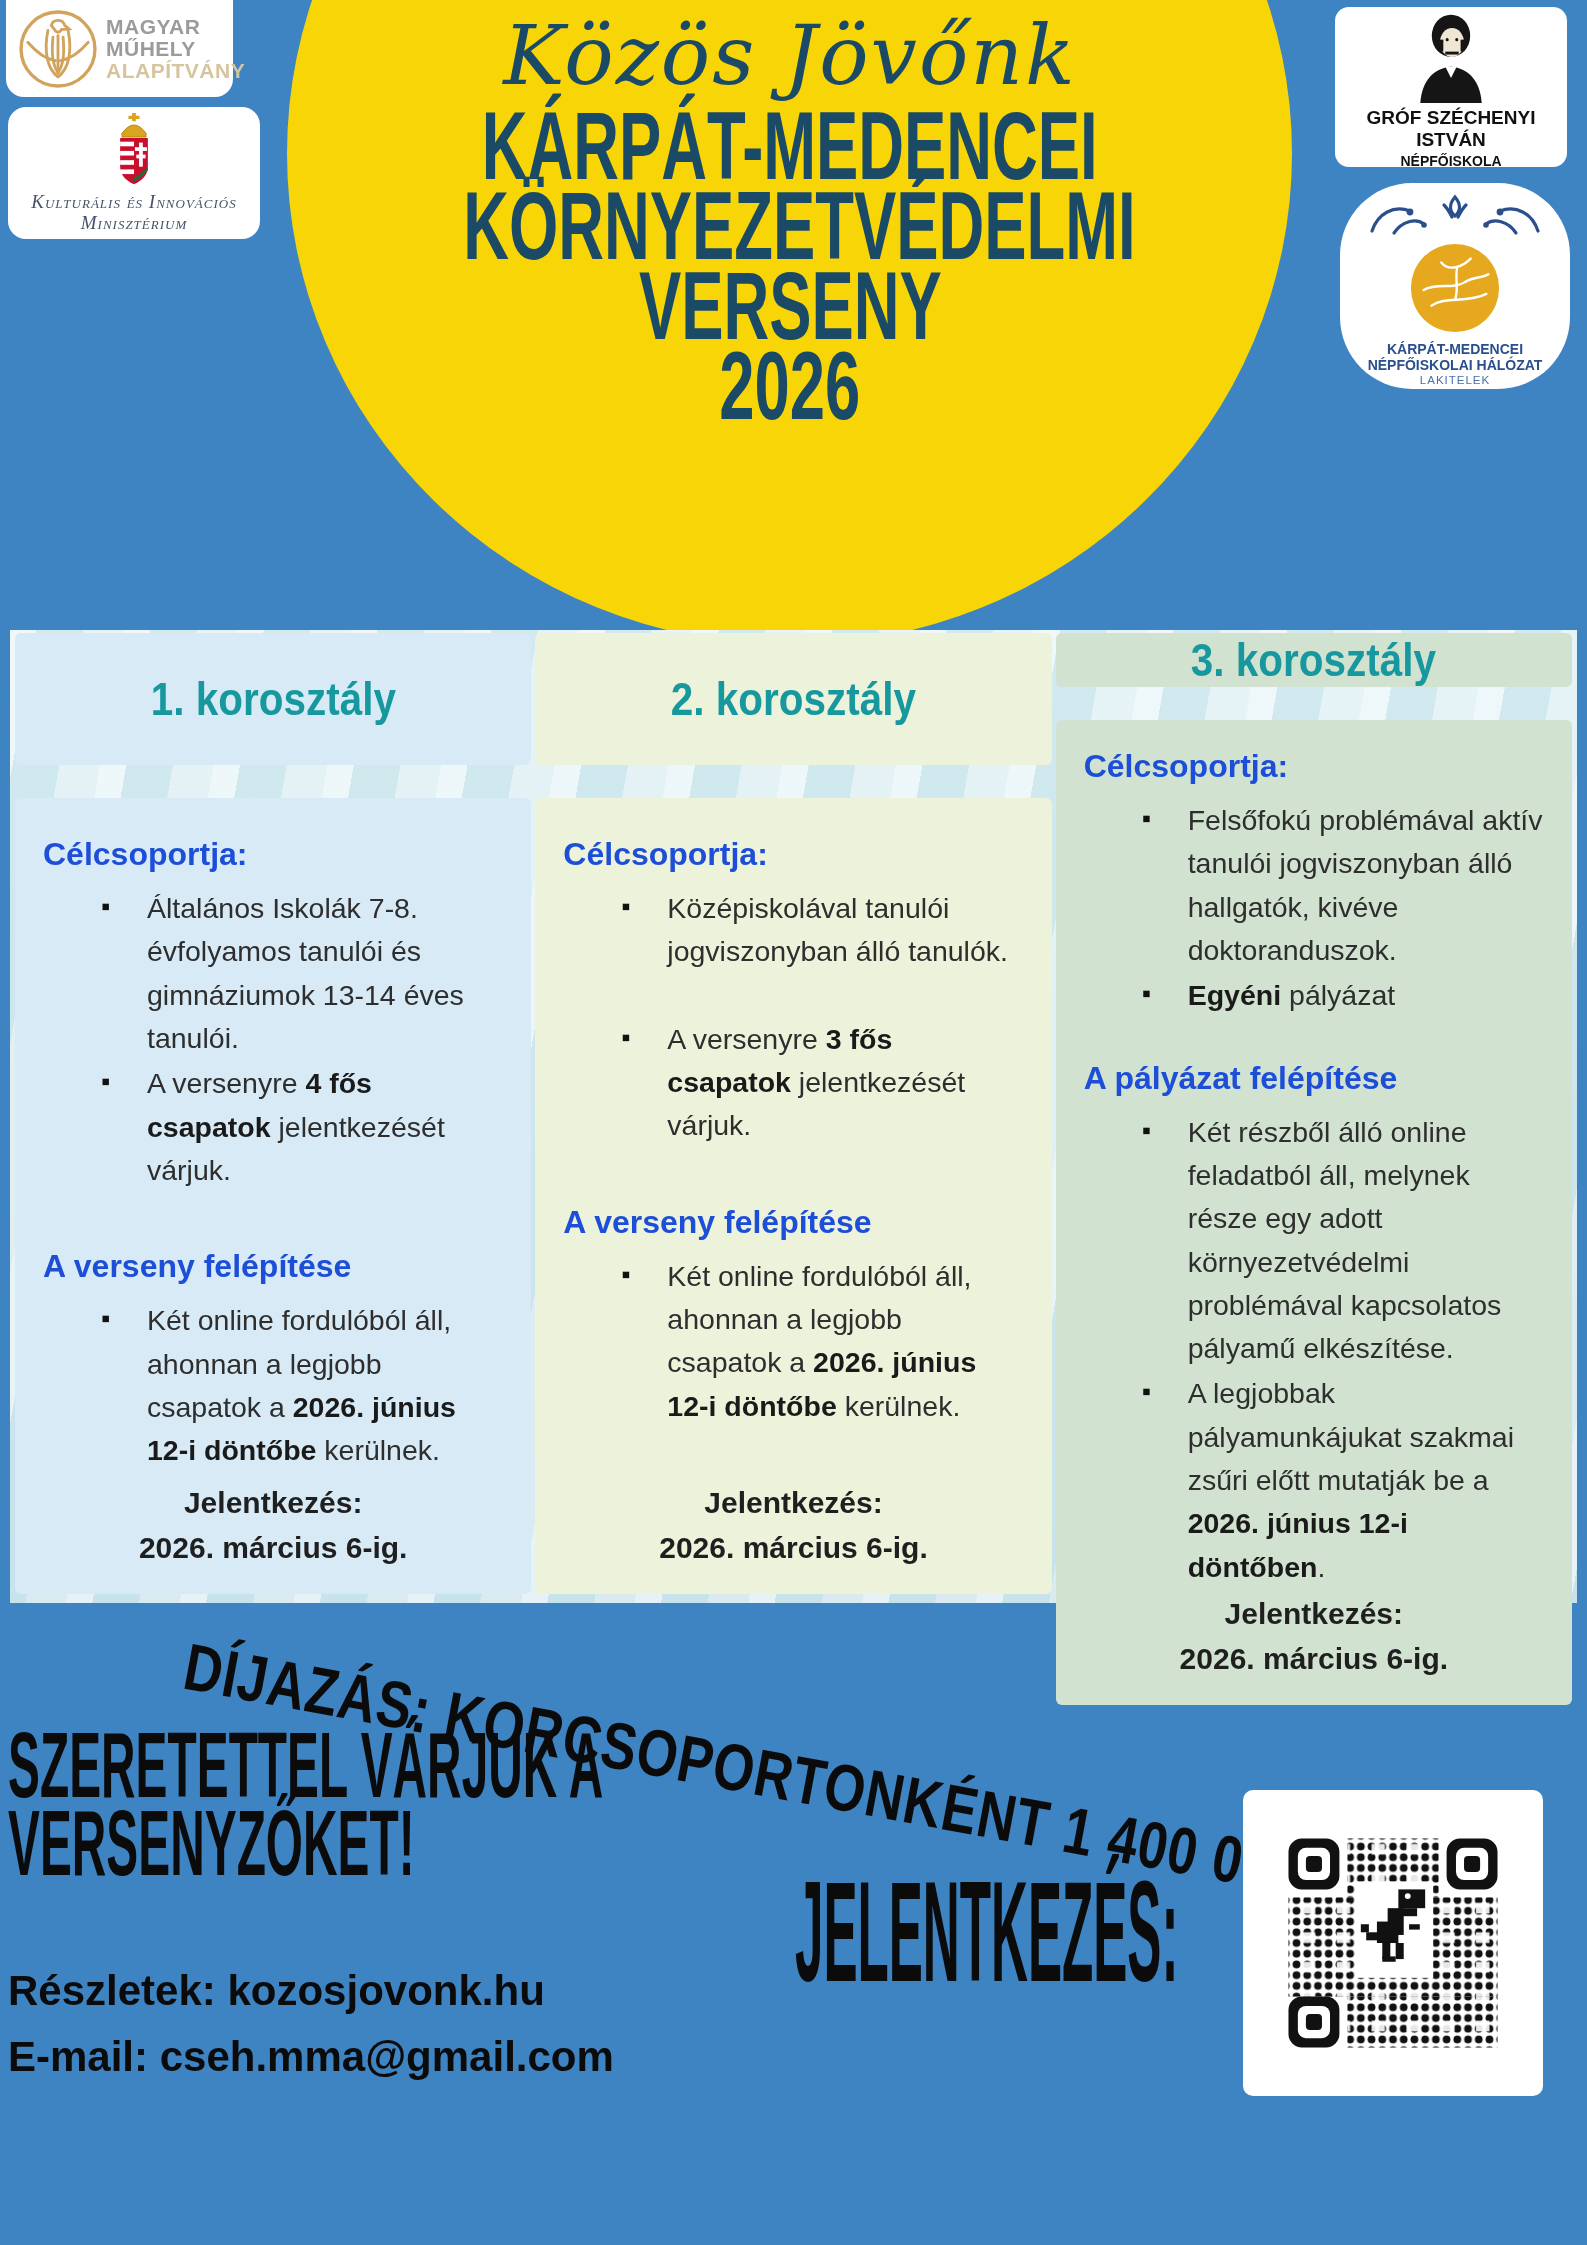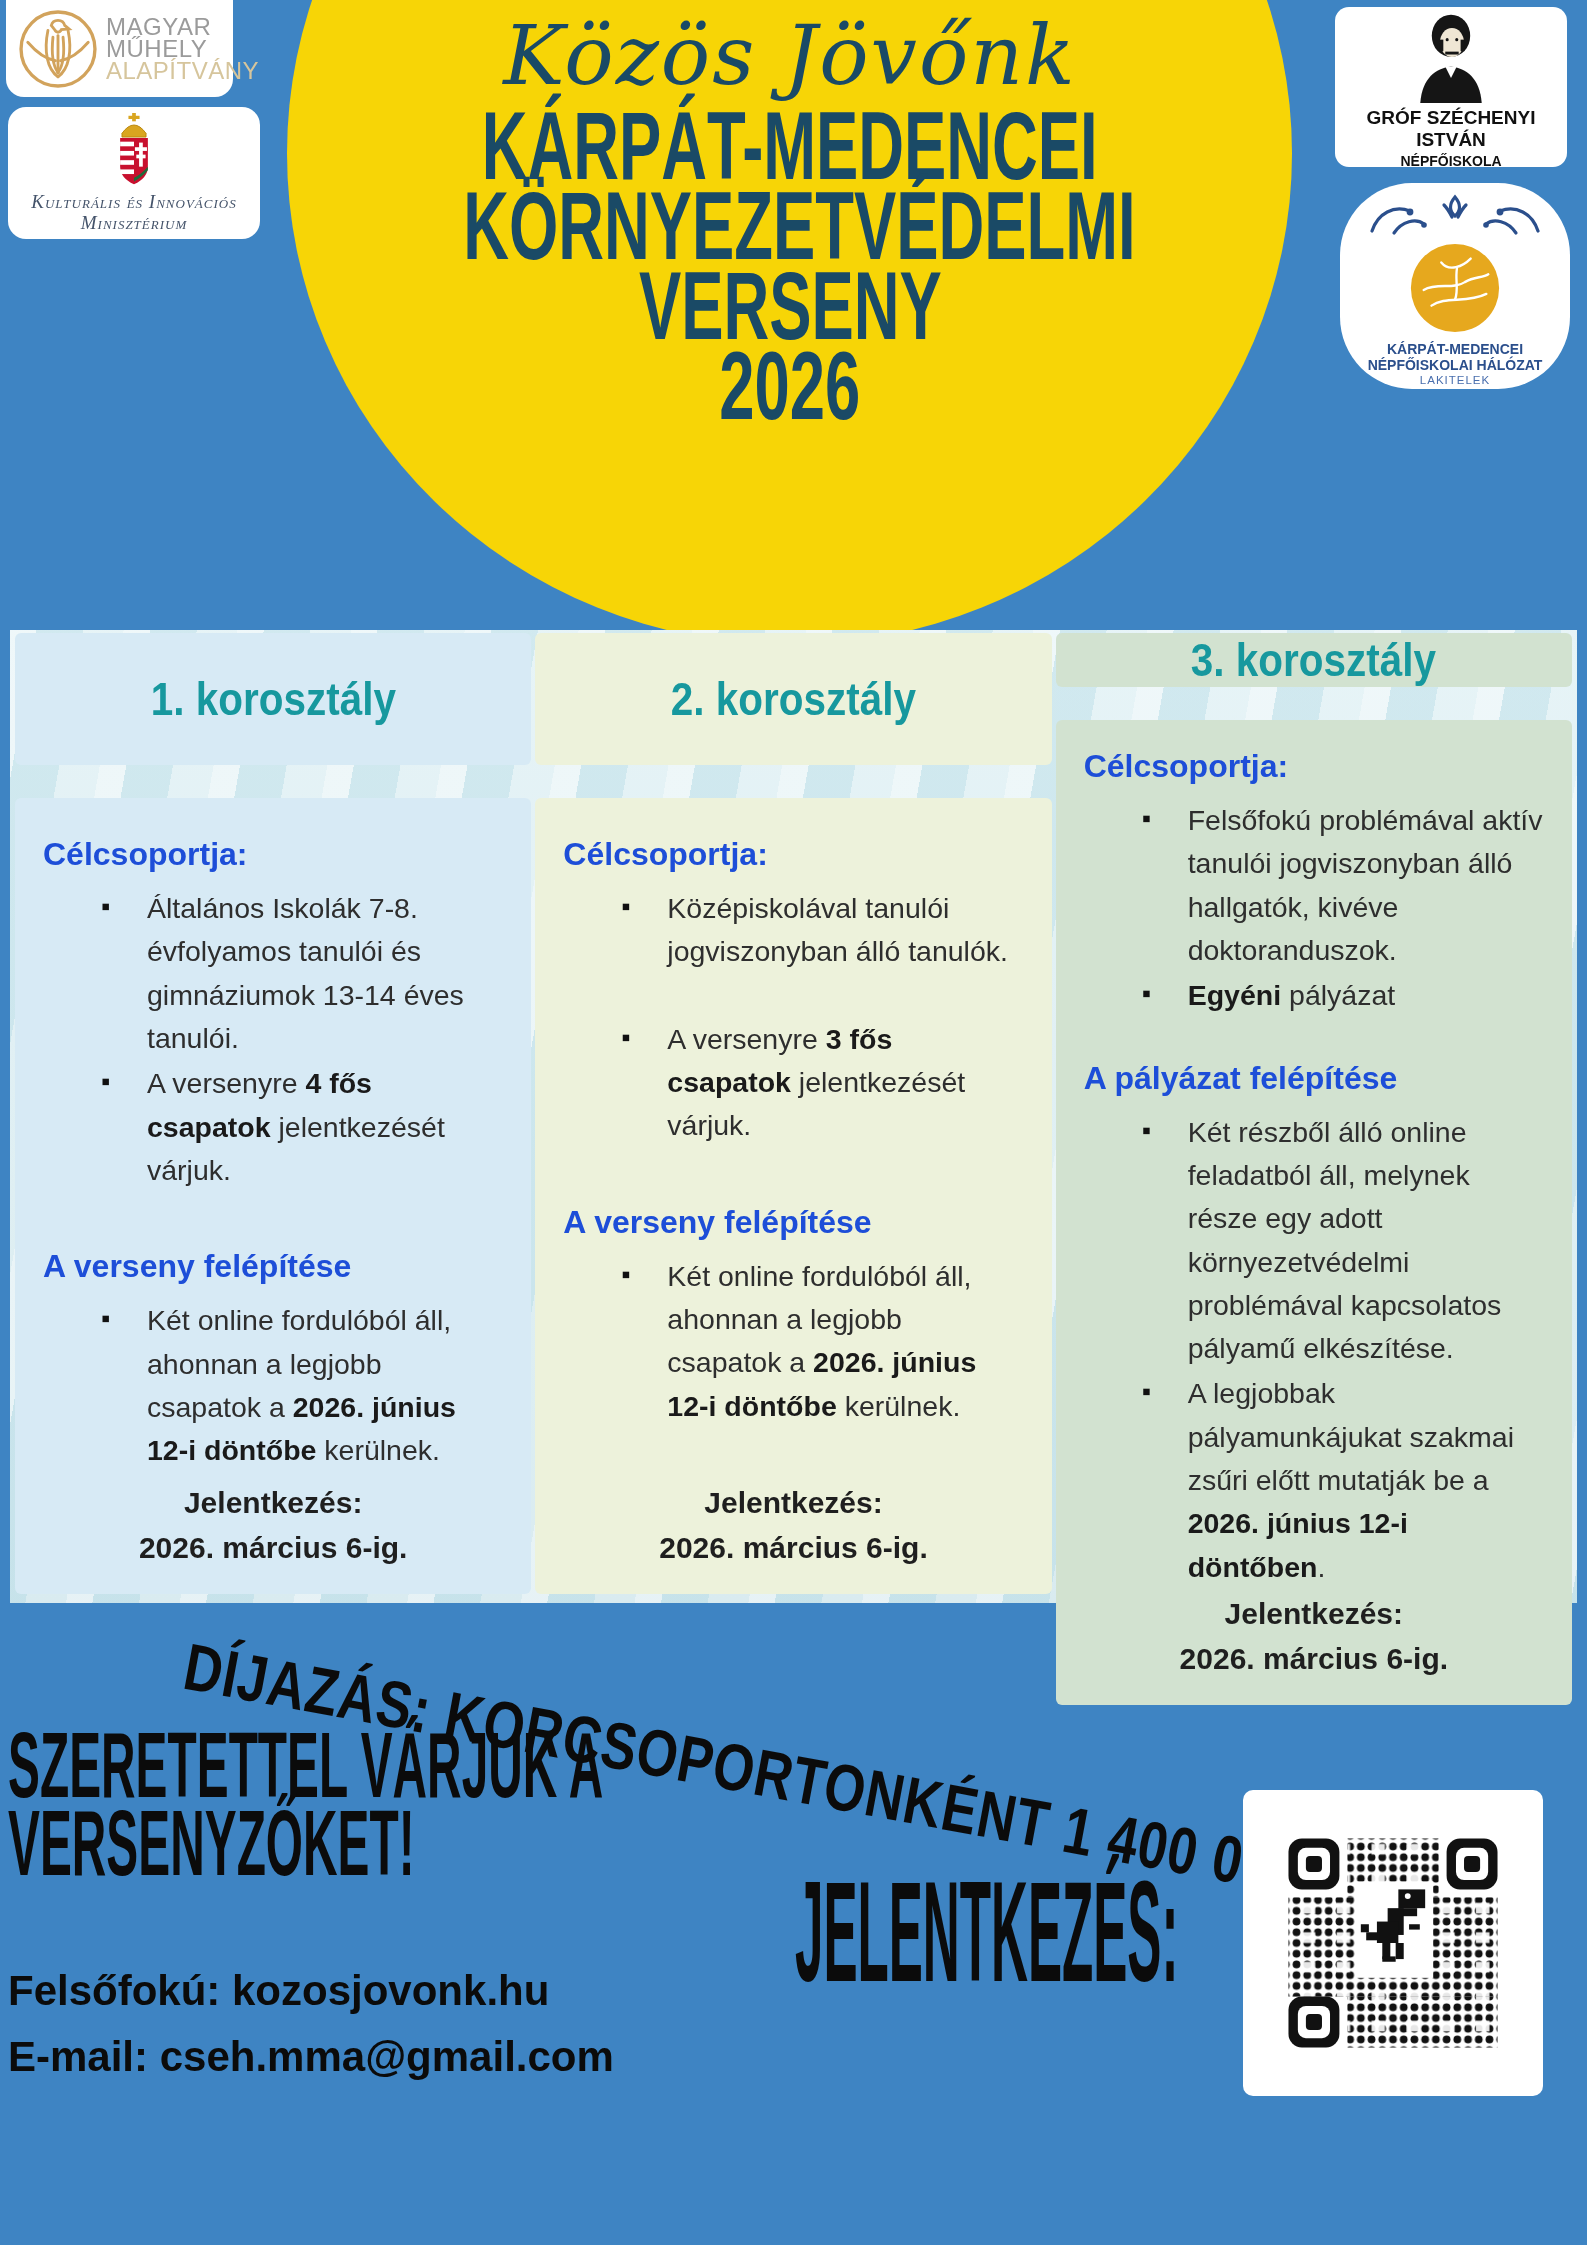--- a/index.html
+++ b/index.html
@@ -9,21 +9,21 @@
   
   .circle{position:absolute;left:287px;top:-338px;width:1005px;height:983px;border-radius:50%;background:#F7D506;z-index:1;}
   .title-block{position:absolute;left:290px;top:6px;width:1000px;text-align:center;z-index:2;color:#1A4A66;}
   .title-script{font-family:"DejaVu Serif",serif;font-style:italic;font-size:82px;line-height:100px;letter-spacing:2px;}
   .caps-line{height:80px;}
   .caps-line span{display:inline-block;font-weight:700;font-size:96px;line-height:80px;letter-spacing:0px;transform:scaleX(.66);transform-origin:center;white-space:nowrap;}
 
   
   .card{position:absolute;background:#fff;z-index:3;}
   .card-mma{left:6px;top:0;width:227px;height:97px;border-radius:0 0 18px 18px;display:flex;align-items:center;}
-  .mma-text{line-height:22px;font-weight:400;font-size:24px;letter-spacing:.5px;}
+  .mma-text{line-height:22px;font-weight:700;font-size:21px;letter-spacing:.5px;}
   .mma-l1{color:#9B9B9B;}
   .mma-l2{color:#D6C59C;}
   .card-ministry{left:8px;top:107px;width:252px;height:132px;border-radius:18px;text-align:center;padding-top:6px;box-sizing:border-box;}
   .ministry-text{font-family:"Liberation Serif",serif;font-variant:small-caps;color:#44536A;font-size:19px;line-height:21px;letter-spacing:1px;font-style:italic;}
   .card-szechenyi{left:1335px;top:7px;width:232px;height:160px;border-radius:14px;text-align:center;box-sizing:border-box;padding-top:0;}
   .szech-l1{font-weight:700;font-size:19px;color:#111;letter-spacing:0;}
   .szech-l2{font-weight:700;font-size:14px;color:#111;margin-top:2px;}
   .card-blob{left:1340px;top:183px;width:230px;height:206px;border-radius:72px;text-align:center;box-sizing:border-box;padding-top:8px;}
   .blob-l1{font-weight:700;font-size:14px;color:#2B4F8C;line-height:16px;}
   .blob-l3{font-weight:400;font-size:11.5px;color:#4A6FAE;line-height:14px;letter-spacing:1px;}
@@ -261,21 +261,21 @@
   <div class="prize">DÍJAZÁS: KORCSOPORTONKÉNT 1 400 000 FT!</div>
 
   <div class="welcome">
     <div>SZERETETTEL VÁRJUK A</div>
     <div>VERSENYZŐKET!</div>
   </div>
 
   <div class="apply">JELENTKEZÉS:</div>
 
   <div class="contact">
-    <div>Felsőfokú: kozosjovonk.hu</div>
+    <div>Részletek: kozosjovonk.hu</div>
     <div>E-mail: cseh.mma@gmail.com</div>
   </div>
 
   <div class="qr-box">
     <svg width="268" height="268" viewBox="0 0 100 100">
       <defs>
         <pattern id="qd" width="4" height="4" patternUnits="userSpaceOnUse">
           <circle cx="2" cy="2" r="1.45" fill="#111"></circle>
         </pattern>
         <pattern id="qw" width="13" height="11" patternUnits="userSpaceOnUse">

